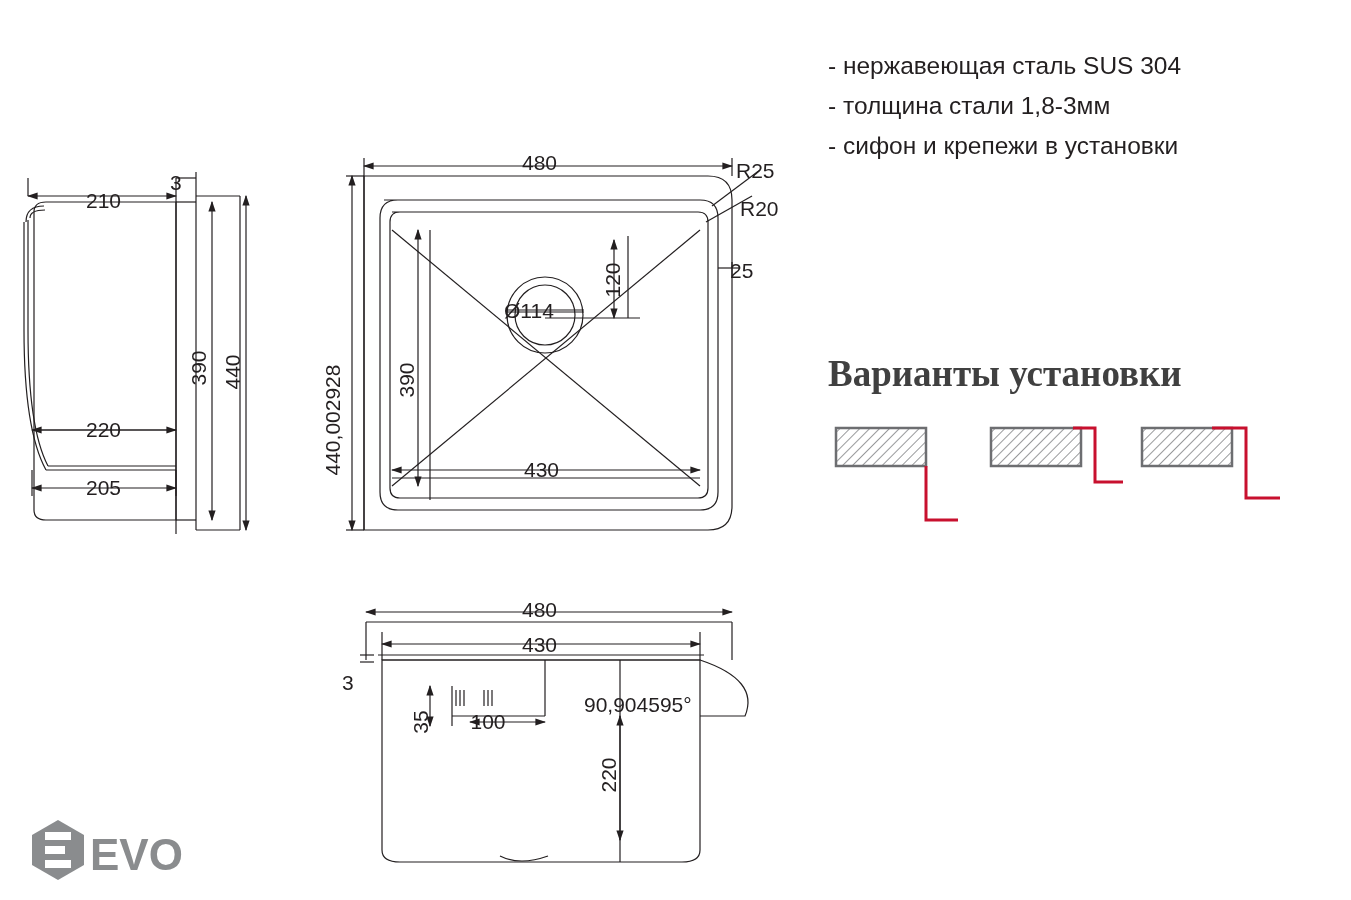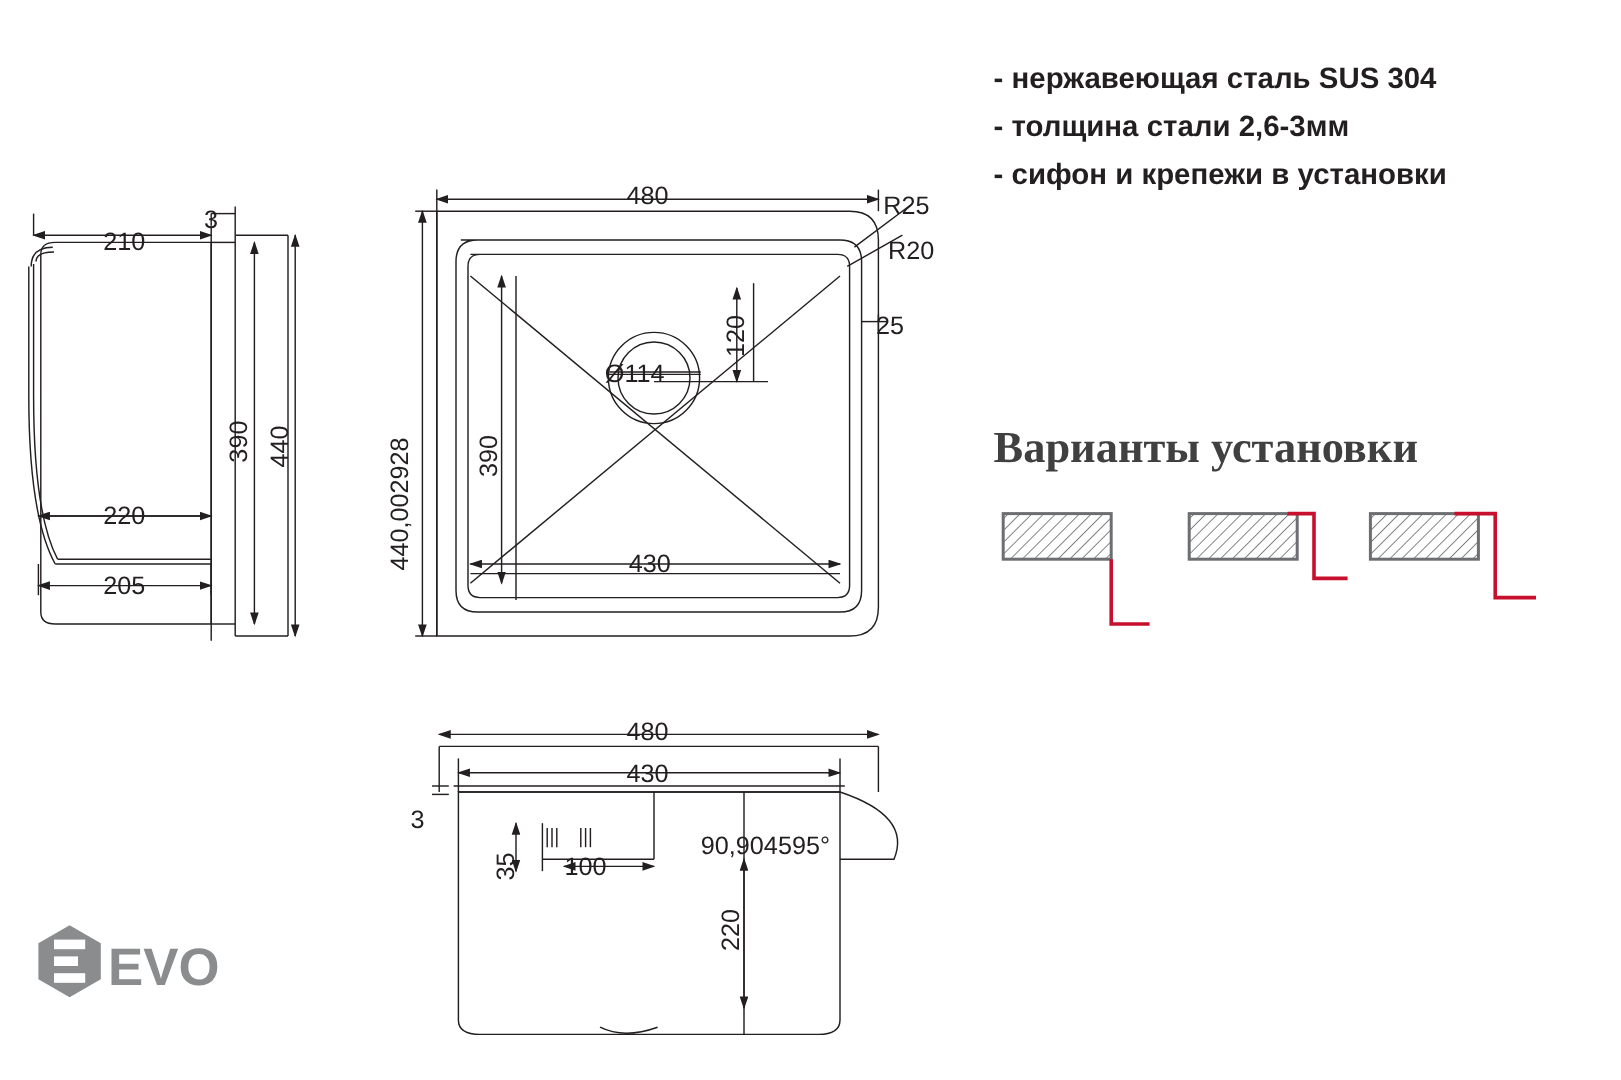--- a/index.html
+++ b/index.html
@@ -29,21 +29,21 @@
   }
   
   .spec-list {
     position: absolute;
     left: 828px;
     top: 46px;
     width: 500px;
   }
   .spec-item {
     font-size: 24.5px;
-    font-weight: bold;
+    font-weight: normal;
     line-height: 40px;
     white-space: nowrap;
     color: #231f20;
   }
   
   .install-title {
     position: absolute;
     left: 828px;
     top: 352px;
     font-family: "Liberation Serif", serif;
@@ -66,21 +66,21 @@
     width: 150px;
     height: 130px;
   }
   .variant.v1 { left: 0px; }
   .variant.v2 { left: 155px; }
   .variant.v3 { left: 306px; }
   
   .logo {
     position: absolute;
     left: 28px;
-    top: 767px;
+    top: 816px;
     width: 160px;
     height: 80px;
     text-decoration: underline;
   }
   .dim-text {
     font-family: "Liberation Sans", sans-serif;
     font-size: 21px;
     fill: #231f20;
   }
 </style>
@@ -245,21 +245,21 @@
     <text class="dim-text" x="522" y="652">430</text>
     <text class="dim-text" x="342" y="690">3</text>
     <text class="dim-text" x="428" y="722" transform="rotate(-90 428 722)" text-anchor="middle">35</text>
     <text class="dim-text" x="488" y="729" text-anchor="middle">100</text>
     <text class="dim-text" x="584" y="712">90,904595°</text>
     <text class="dim-text" x="616" y="775" transform="rotate(-90 616 775)" text-anchor="middle">220</text>
   </svg>
 
   <div class="spec-list">
     <div class="spec-item">- нержавеющая сталь SUS 304</div>
-    <div class="spec-item">- толщина стали 2,6-3мм</div>
+    <div class="spec-item">- толщина стали 1,8-3мм</div>
     <div class="spec-item">- сифон и крепежи в установки</div>
   </div>
 
   <div class="install-title">Варианты установки</div>
 
   <div class="variants">
     <div class="variant v1">
       <svg viewBox="0 0 150 130" width="150" height="130">
         <rect x="8" y="8" width="90" height="38" fill="url(#hatch)" stroke="#6d6e71" stroke-width="2.5"></rect>
         <path d="M98 46 L98 100 L130 100" fill="none" stroke="#c8102e" stroke-width="3"></path>

